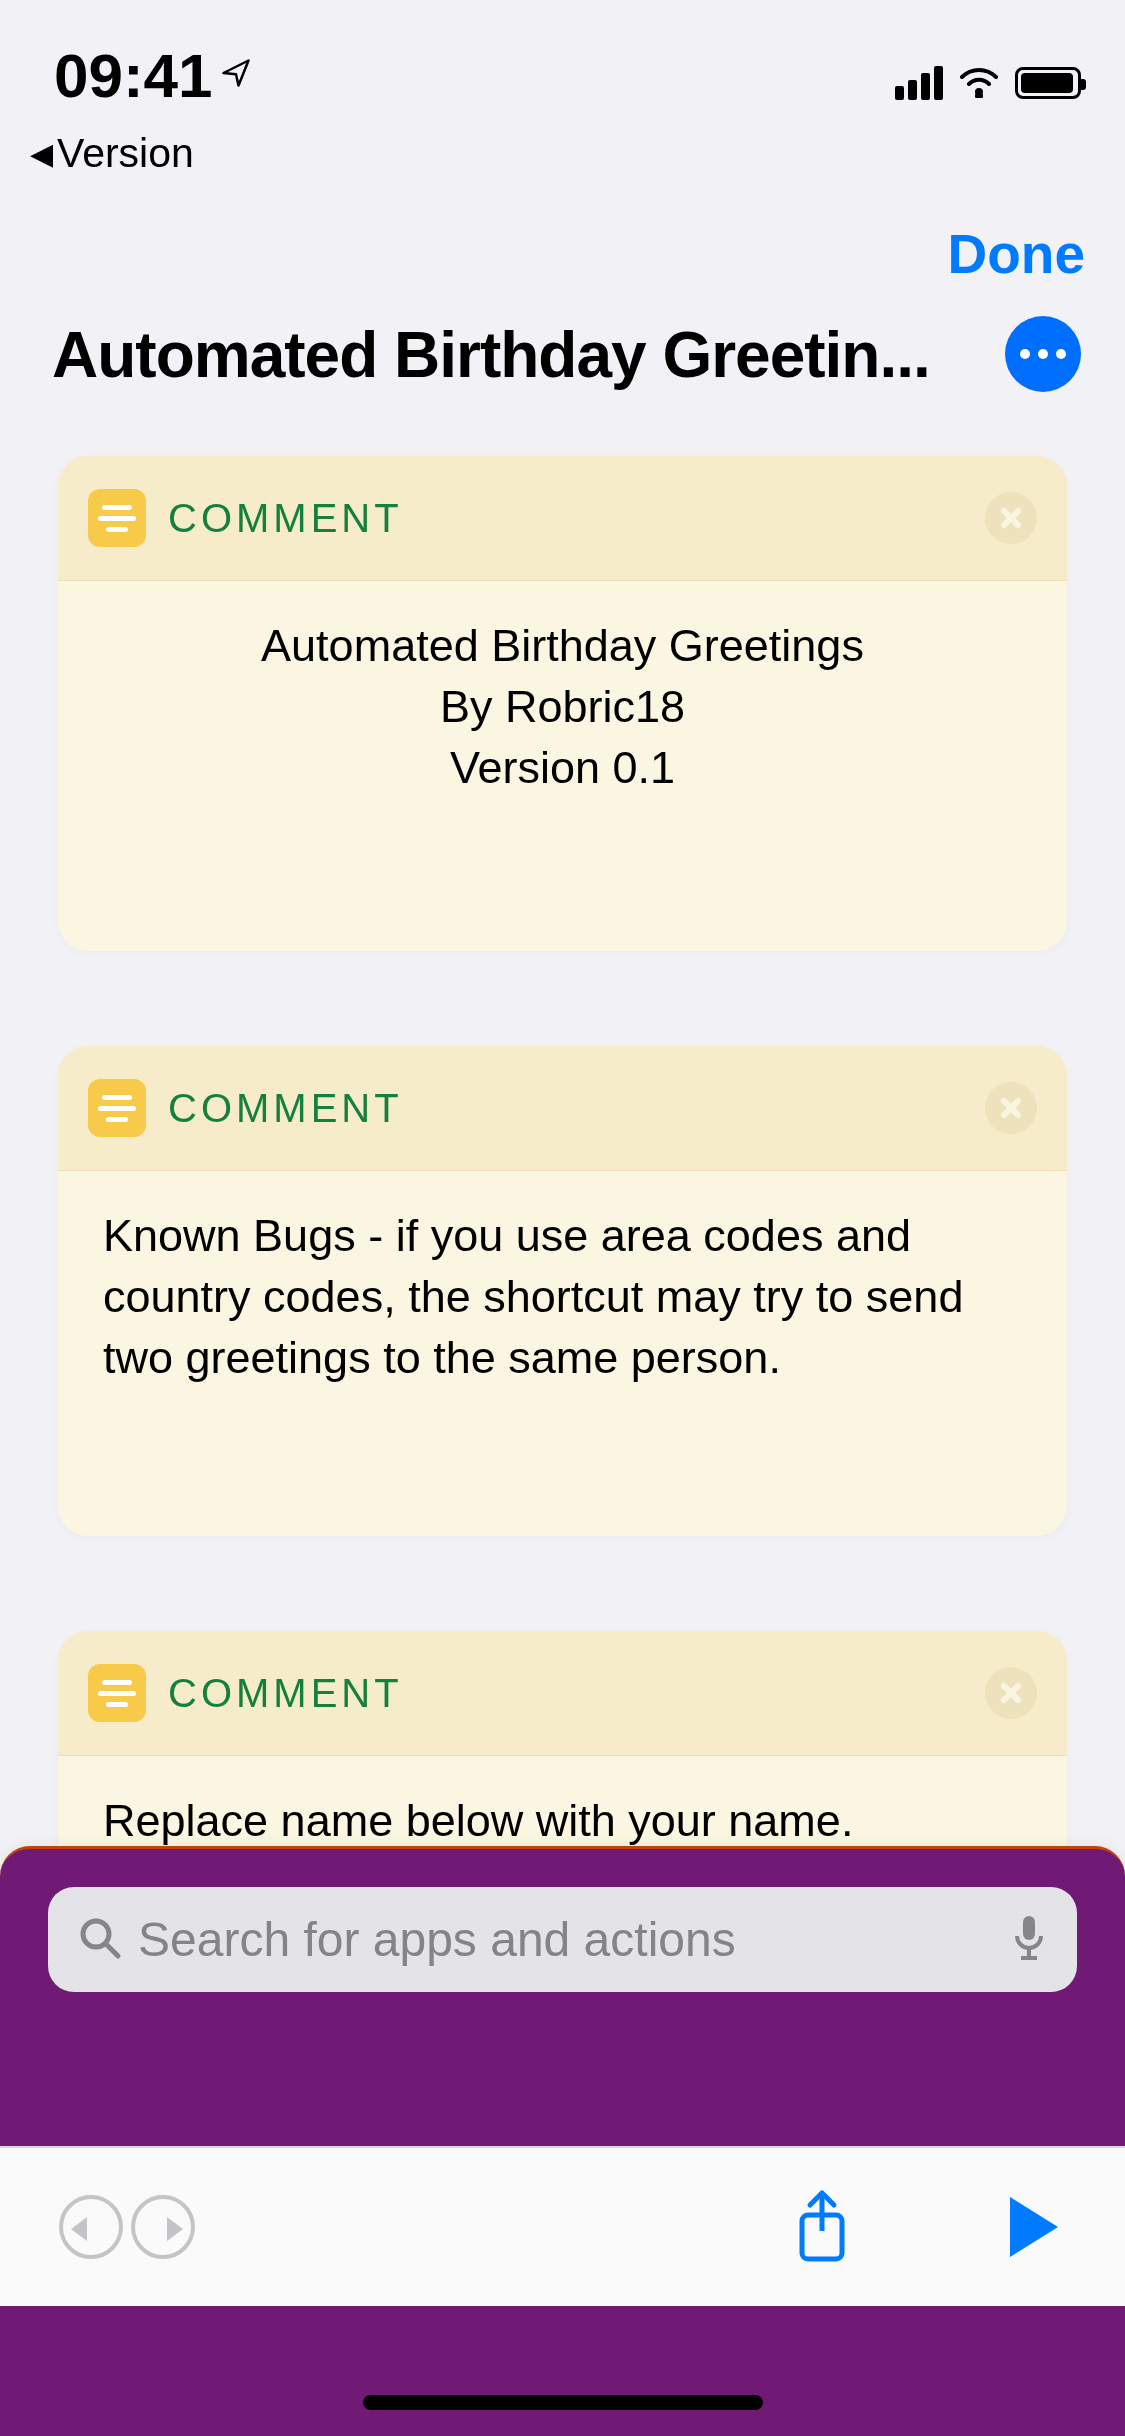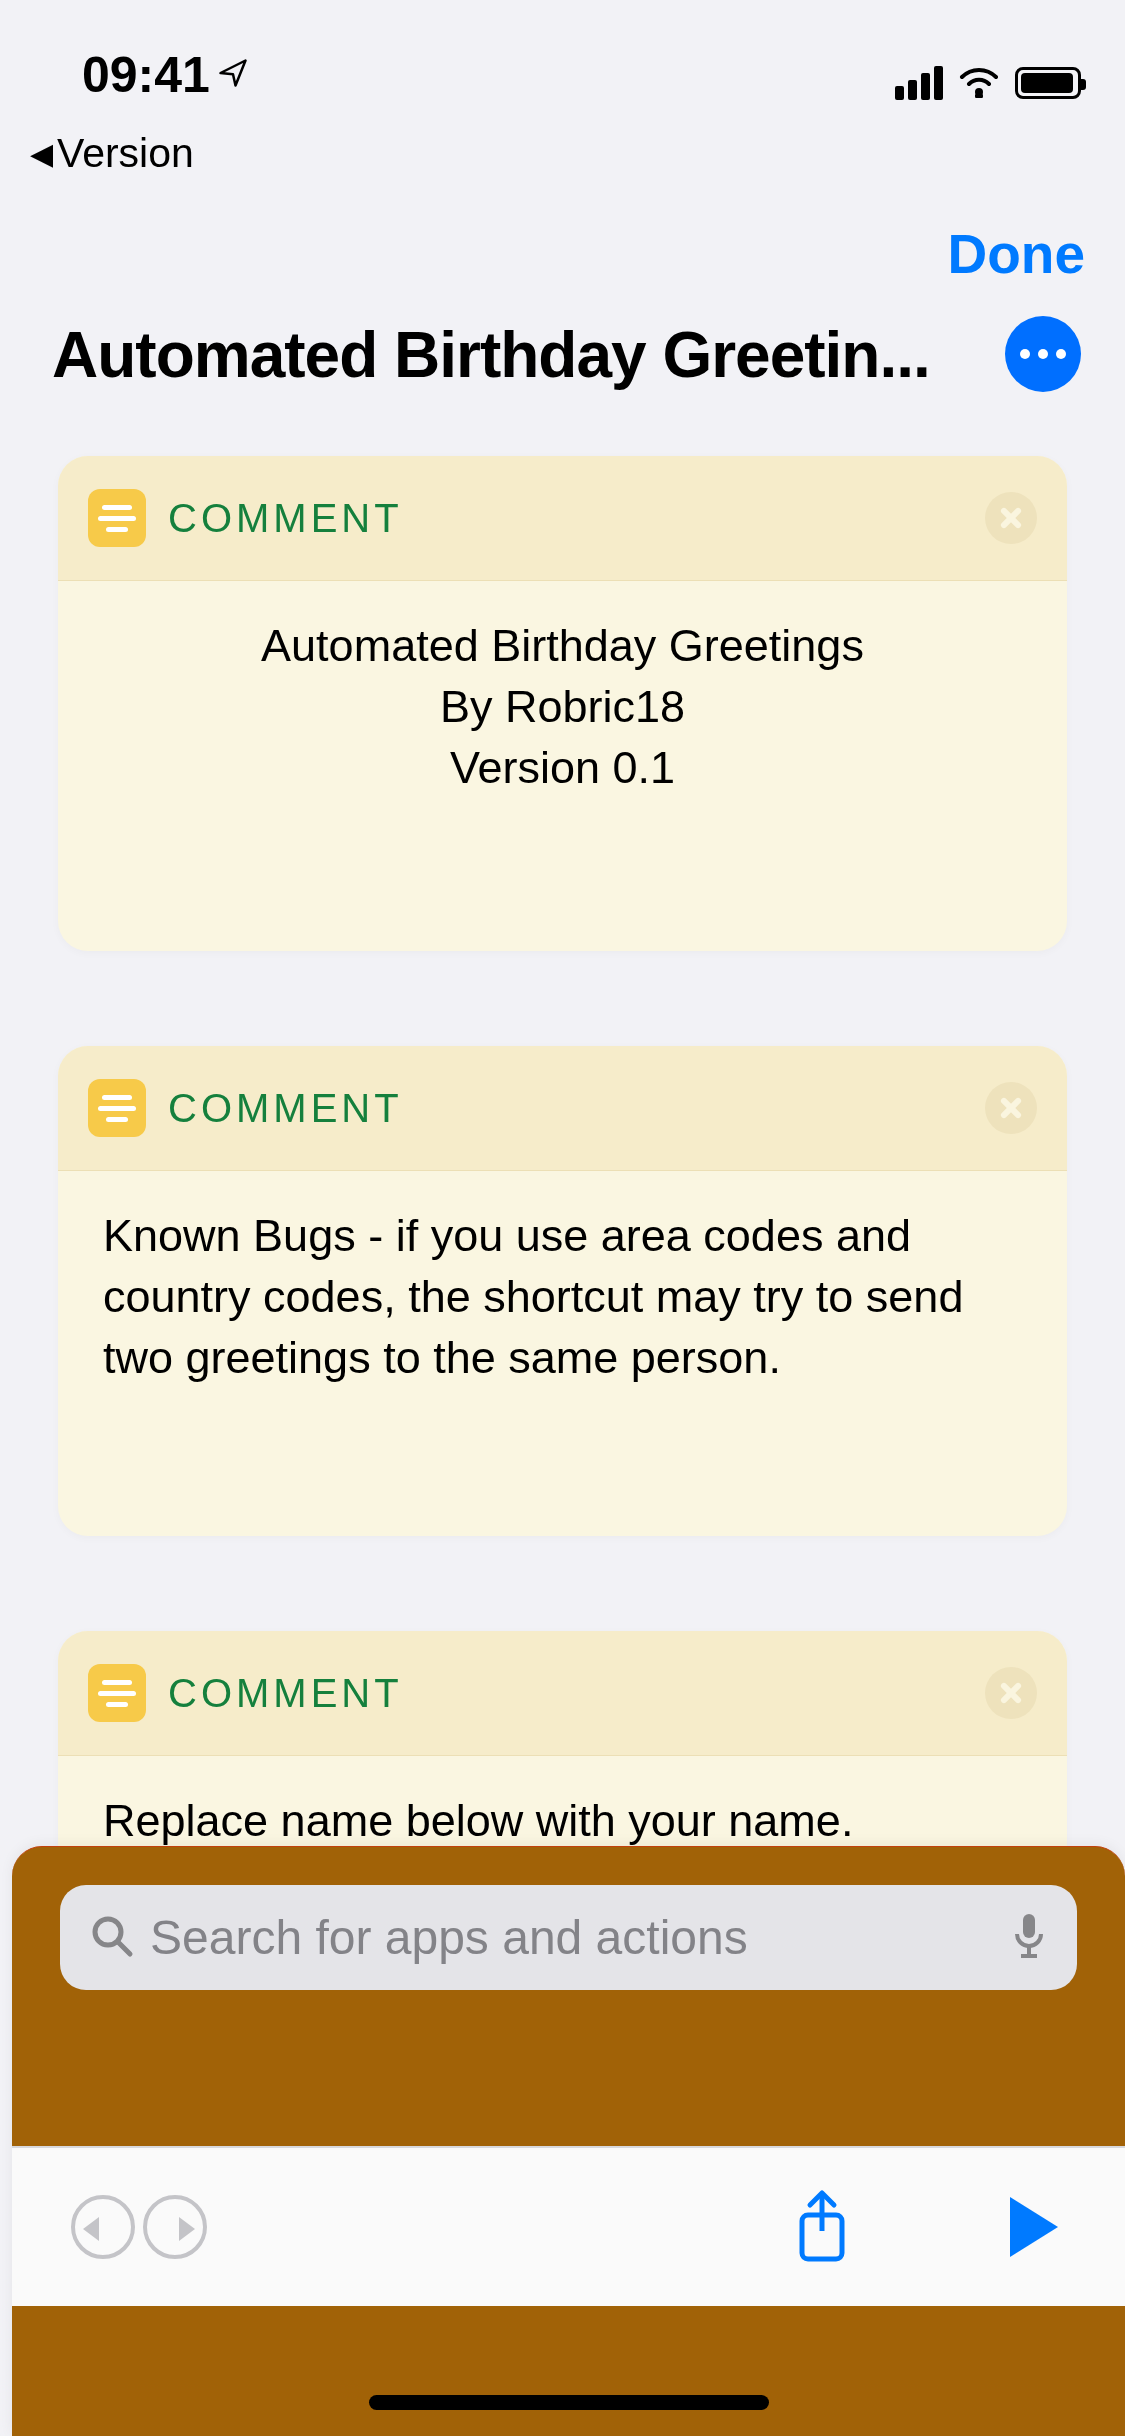--- a/index.html
+++ b/index.html
@@ -15,21 +15,21 @@
   
   .status-bar {
     position: relative;
     height: 130px;
     display: flex;
     align-items: center;
     justify-content: space-between;
     padding: 20px 44px 0 54px;
   }
   .sb-left { display: flex; align-items: center; gap: 8px; }
-  .sb-time { font-size: 50px; font-weight: 600; letter-spacing: 0px; margin-left: 28px; }
+  .sb-time { font-size: 62px; font-weight: 600; letter-spacing: 0px; }
   .sb-right { display: flex; align-items: center; gap: 14px; padding-top: 15px;}
   .location-arrow {
     width: 30px; height: 30px;
     display:inline-block;
   }
   .signal-bars { display:flex; align-items:flex-end; gap:4px; }
   .signal-bars span { width:9px; background:#000; border-radius:2px; }
   .signal-bars span:nth-child(1){height:14px;}
   .signal-bars span:nth-child(2){height:20px;}
   .signal-bars span:nth-child(3){height:27px;}
@@ -149,26 +149,26 @@
     min-height: 240px;
     white-space: pre-line;
   }
 
   .card.c0 .card-body { min-height: 370px; text-align: center; }
   .card.c1 .card-body { min-height: 365px; }
   .card.c2 .card-body { min-height: 245px; }
 
   
   .bottom-panel {
-    position: absolute; left:12px; right:0; bottom:0;
+    position: absolute; left:0; right:0; bottom:0;
     height: 590px;
-    background: #a16207;
+    background: #701a75;
     border-top-left-radius: 30px;
     border-top-right-radius: 30px;
-    border-top: 1px solid #c2410c;
+    border-top: 3px solid #c2410c;
     box-shadow: 0 -2px 14px rgba(0,0,0,0.06);
     padding: 38px 48px 0 48px;
   }
   .search-field {
     height: 105px;
     background: #e4e4e8;
     border-radius: 26px;
     display:flex; align-items:center;
     padding: 0 30px;
     gap: 16px;

